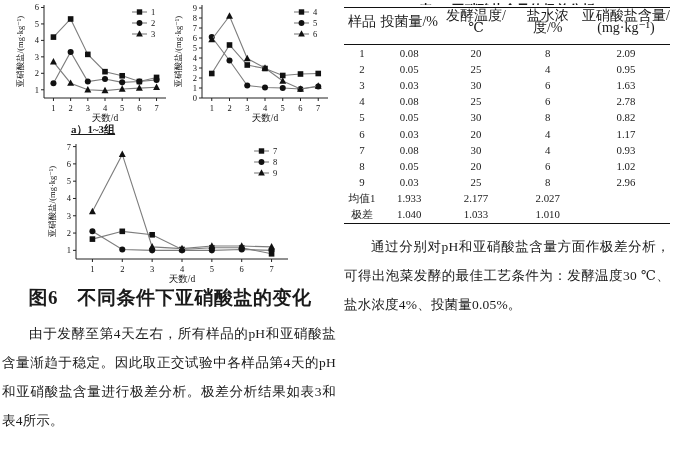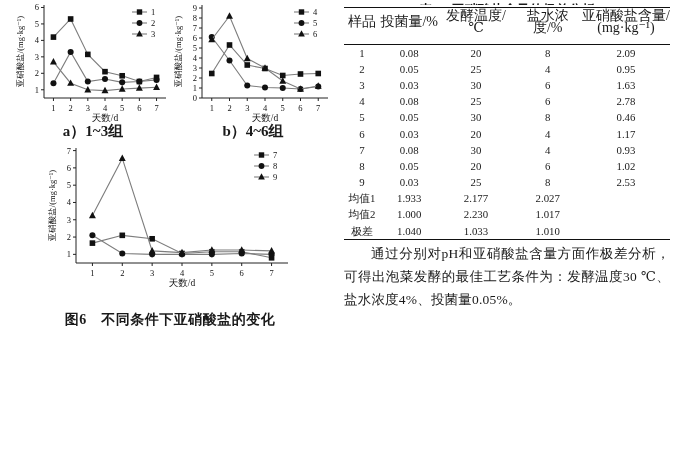--- a/index.html
+++ b/index.html
@@ -4,27 +4,27 @@
 <style>
   html,body{margin:0;padding:0;background:#ffffff;}
   body{width:680px;height:468px;overflow:hidden;
        font-family:"Liberation Serif","DejaVu Serif",serif;color:#1a1a1a;}
   .page{position:relative;width:680px;height:468px;background:#fff;}
   .col-left{position:absolute;left:0;top:0;width:340px;height:468px;}
   .col-right{position:absolute;left:340px;top:0;width:340px;height:468px;
              box-sizing:border-box;padding:0 10px 0 4px;}
   .charts-row{display:flex;justify-content:flex-start;padding-left:14px;}
   figure{margin:0;padding:0;}
-  figcaption{text-align:center;font-size:15px;font-weight:bold;margin-top:-2px;
-             font-family:"Liberation Serif","DejaVu Serif",serif;}
+  figcaption{text-align:center;font-size:11px;font-weight:bold;margin-top:-2px;
+             font-family:"Liberation Serif","DejaVu Serif",serif;text-decoration:underline;}
   .chart-c-row{display:flex;justify-content:center;margin-top:2px;}
-  .fig-caption{font-size:14px;font-weight:bold;text-align:center;margin-top:22px;letter-spacing:.5px;}
+  .fig-caption{font-size:19px;font-weight:bold;text-align:center;margin-top:0;letter-spacing:.5px;}
   .section-heading{font-size:14px;margin-top:7px;letter-spacing:.2px;}
   .section-heading .sec-no{margin-right:12px;}
-  .body-para{font-size:13.5px;line-height:23px;margin:2px 0 0 0;text-align:justify;
+  .body-para{font-size:13.5px;line-height:29px;margin:8px 0 0 0;text-align:justify;
              text-indent:2em;letter-spacing:.2px;}
   .col-left .body-para{padding:0 4px 0 2px;}
   
   .clipped-title{height:5px;overflow:hidden;text-align:center;}
   .clipped-title span{display:inline-block;font-size:13px;font-weight:bold;margin-top:-10px;}
   
   table.data{width:100%;border-collapse:collapse;margin-top:2px;
              border-top:1.6px solid #111;border-bottom:1.6px solid #111;}
   table.data th{font-size:14px;font-weight:normal;padding:2px 0 10px 0;
                 border-bottom:1px solid #111;line-height:12px;}
@@ -174,21 +174,20 @@
             <line x1="122" y1="12" x2="137" y2="12" stroke="#7d7d7d" stroke-width="1.1"></line>
             <rect x="126.8" y="9.3" width="5.4" height="5.4" fill="#111111"></rect>
             <text x="141" y="15" font-size="8.5" fill="#111111">4</text>
             <line x1="122" y1="23" x2="137" y2="23" stroke="#7d7d7d" stroke-width="1.1"></line>
             <circle cx="129.5" cy="23" r="2.918918918918919" fill="#111111"></circle>
             <text x="141" y="26" font-size="8.5" fill="#111111">5</text>
             <line x1="122" y1="34" x2="137" y2="34" stroke="#7d7d7d" stroke-width="1.1"></line>
             <polygon points="129.5,30.328 126.152,36.592 132.848,36.592" fill="#111111"></polygon>
             <text x="141" y="37" font-size="8.5" fill="#111111">6</text>
           </svg>
-        <figcaption>b）4~6组</figcaption>
       </figure>
     </div>
     <div class="chart-c-row">
       <figure>
         <svg width="248" height="146">
             <line x1="30" y1="5" x2="30" y2="120" stroke="#222222" stroke-width="1"></line>
             <line x1="30" y1="120" x2="242" y2="120" stroke="#222222" stroke-width="1"></line>
             <line x1="27" y1="111.35338345864662" x2="30" y2="111.35338345864662" stroke="#222222" stroke-width="1"></line>
             <text x="25" y="114.35338345864662" text-anchor="end" font-size="8.5" fill="#111111">1</text>
             <line x1="27" y1="94.06015037593986" x2="30" y2="94.06015037593986" stroke="#222222" stroke-width="1"></line>
@@ -249,20 +248,21 @@
             <line x1="208" y1="23" x2="223" y2="23" stroke="#7d7d7d" stroke-width="1.1"></line>
             <circle cx="215.5" cy="23" r="2.918918918918919" fill="#111111"></circle>
             <text x="227" y="26" font-size="8.5" fill="#111111">8</text>
             <line x1="208" y1="34" x2="223" y2="34" stroke="#7d7d7d" stroke-width="1.1"></line>
             <polygon points="215.5,30.328 212.152,36.592 218.848,36.592" fill="#111111"></polygon>
             <text x="227" y="37" font-size="8.5" fill="#111111">9</text>
           </svg>
       </figure>
     </div>
     <div class="fig-caption">图6　不同条件下亚硝酸盐的变化</div>
+    <p class="body-para">由于发酵至第4天左右，所有样品的pH和亚硝酸盐含量渐趋于稳定。因此取正交试验中各样品第4天的pH和亚硝酸盐含量进行极差分析。极差分析结果如表3和表4所示。</p>
   </div>
 
   <div class="col-right">
     <div class="clipped-title">
       <span>表4　亚硝酸盐含量的极差分析</span>
     </div>
     <table class="data">
       <thead>
         <tr>
           <th style="width:11%">样品</th>
@@ -302,21 +302,21 @@
             <td>0.08</td>
             <td>25</td>
             <td>6</td>
             <td>2.78</td>
           </tr>
           <tr>
             <td>5</td>
             <td>0.05</td>
             <td>30</td>
             <td>8</td>
-            <td>0.46</td>
+            <td>0.82</td>
           </tr>
           <tr>
             <td>6</td>
             <td>0.03</td>
             <td>20</td>
             <td>4</td>
             <td>1.17</td>
           </tr>
           <tr>
             <td>7</td>
@@ -330,37 +330,30 @@
             <td>0.05</td>
             <td>20</td>
             <td>6</td>
             <td>1.02</td>
           </tr>
           <tr>
             <td>9</td>
             <td>0.03</td>
             <td>25</td>
             <td>8</td>
-            <td>2.53</td>
+            <td>2.96</td>
           </tr>
           <tr>
             <td>均值1</td>
             <td>1.933</td>
             <td>2.177</td>
             <td>2.027</td>
             <td></td>
           </tr>
           <tr>
-            <td>均值2</td>
-            <td>1.000</td>
-            <td>2.230</td>
-            <td>1.017</td>
-            <td></td>
-          </tr>
-          <tr>
             <td>极差</td>
             <td>1.040</td>
             <td>1.033</td>
             <td>1.010</td>
             <td></td>
           </tr>
         </tbody>
     </table>
     <p class="body-para">通过分别对pH和亚硝酸盐含量方面作极差分析，可得出泡菜发酵的最佳工艺条件为：发酵温度30 ℃、盐水浓度4%、投菌量0.05%。</p>
 

